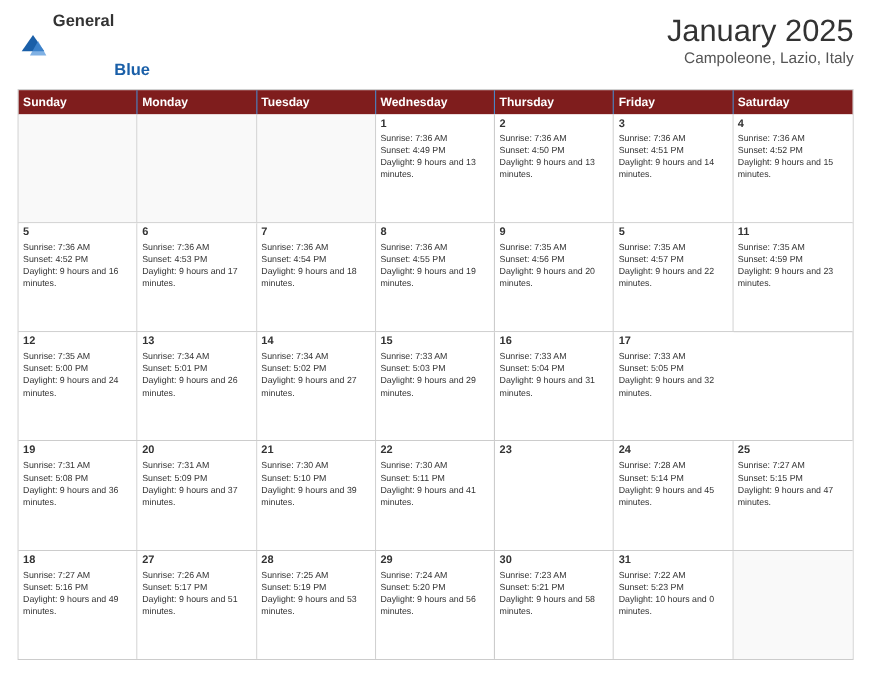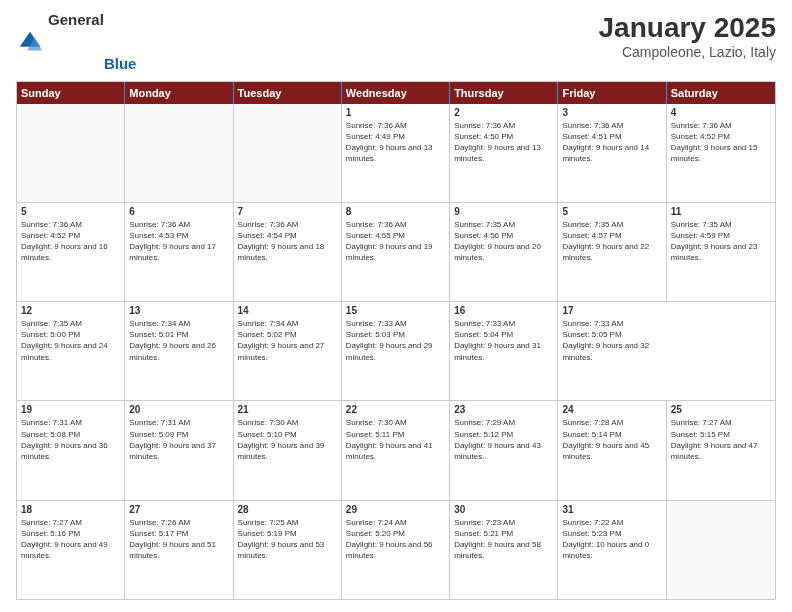--- a/index.html
+++ b/index.html
@@ -46,21 +46,21 @@
     }
     .logo-icon {
       width: 28px;
       height: 28px;
     }
     .title-block {
       text-align: right;
     }
     .month-title {
       font-size: 28px;
-      font-weight: bold;
+      font-weight: normal;
       color: #333;
     }
     .location-title {
       font-size: 14px;
       color: #555;
     }
     .calendar {
       flex: 1;
       display: flex;
       flex-direction: column;
@@ -277,23 +277,20 @@
 Daylight: 9 hours and 39 minutes.</div>
           </div>
           <div class="cal-cell">
             <div class="day-num">22</div>
             <div class="cell-text" style="white-space: pre-line;">Sunrise: 7:30 AM
 Sunset: 5:11 PM
 Daylight: 9 hours and 41 minutes.</div>
           </div>
           <div class="cal-cell">
             <div class="day-num">23</div>
-            <div class="cell-text" style="white-space: pre-line;">Sunrise: 7:29 AM
-Sunset: 5:12 PM
-Daylight: 9 hours and 43 minutes.</div>
           </div>
           <div class="cal-cell">
             <div class="day-num">24</div>
             <div class="cell-text" style="white-space: pre-line;">Sunrise: 7:28 AM
 Sunset: 5:14 PM
 Daylight: 9 hours and 45 minutes.</div>
           </div>
           <div class="cal-cell">
             <div class="day-num">25</div>
             <div class="cell-text" style="white-space: pre-line;">Sunrise: 7:27 AM

